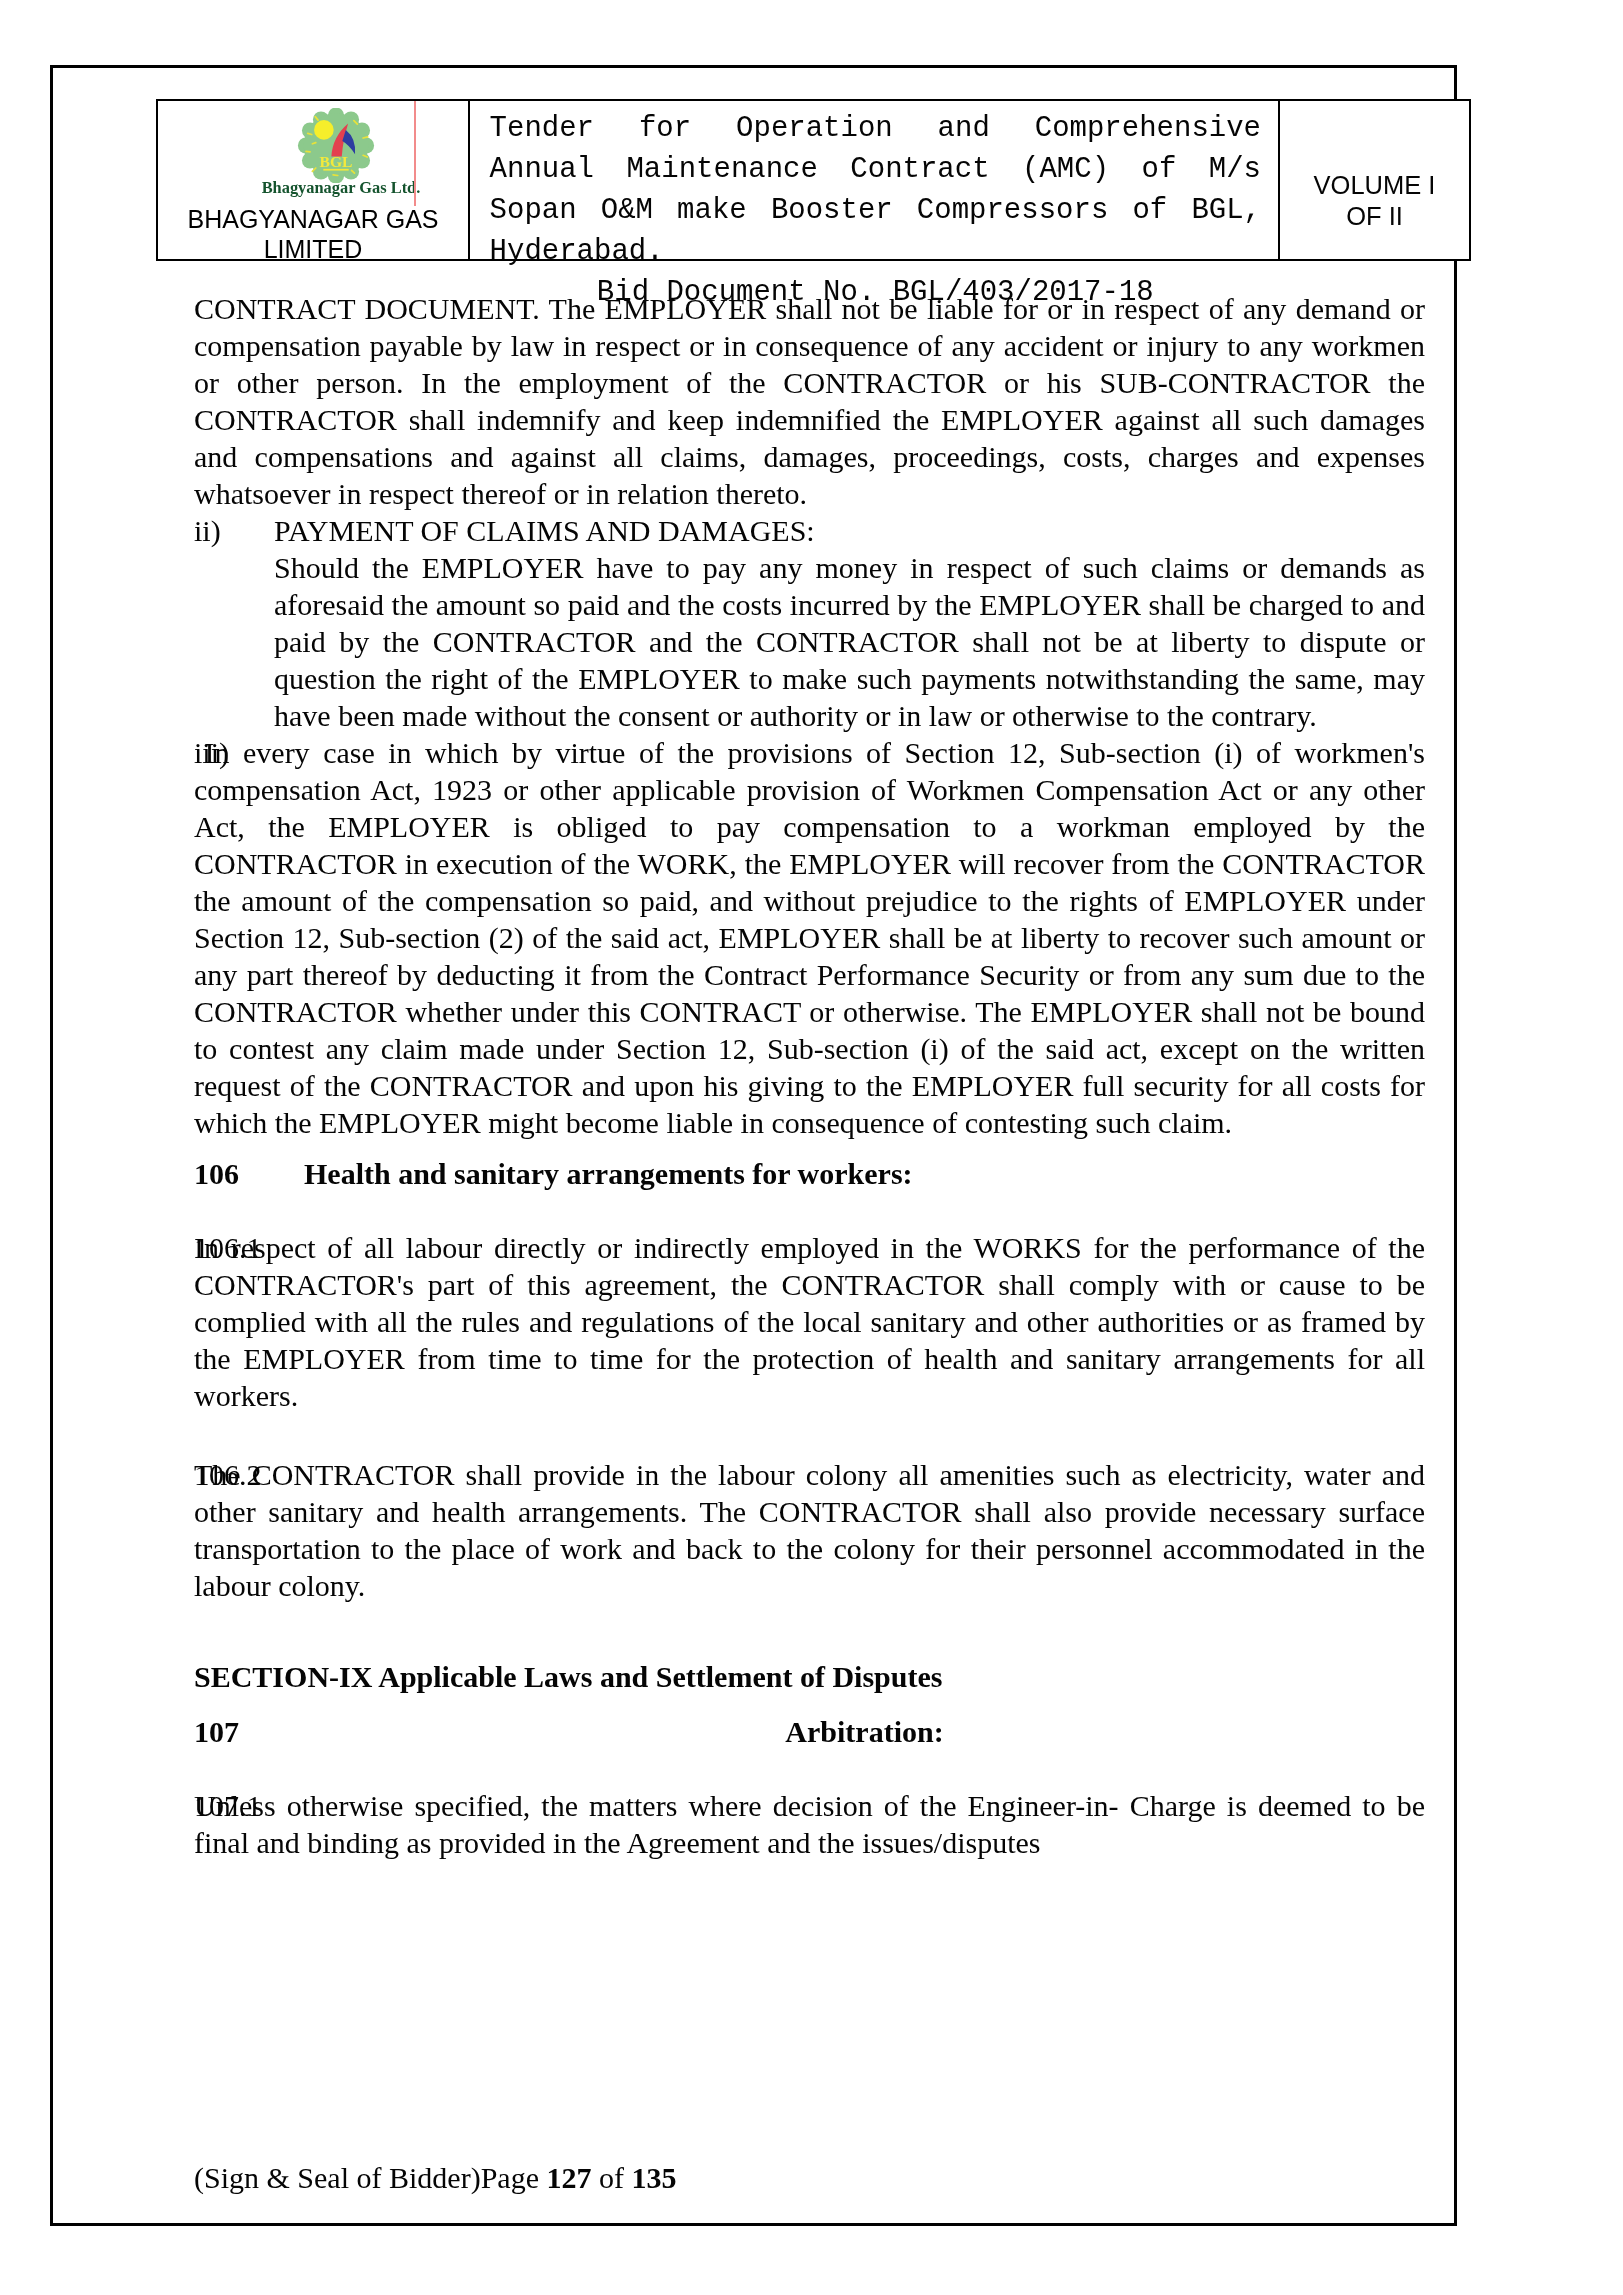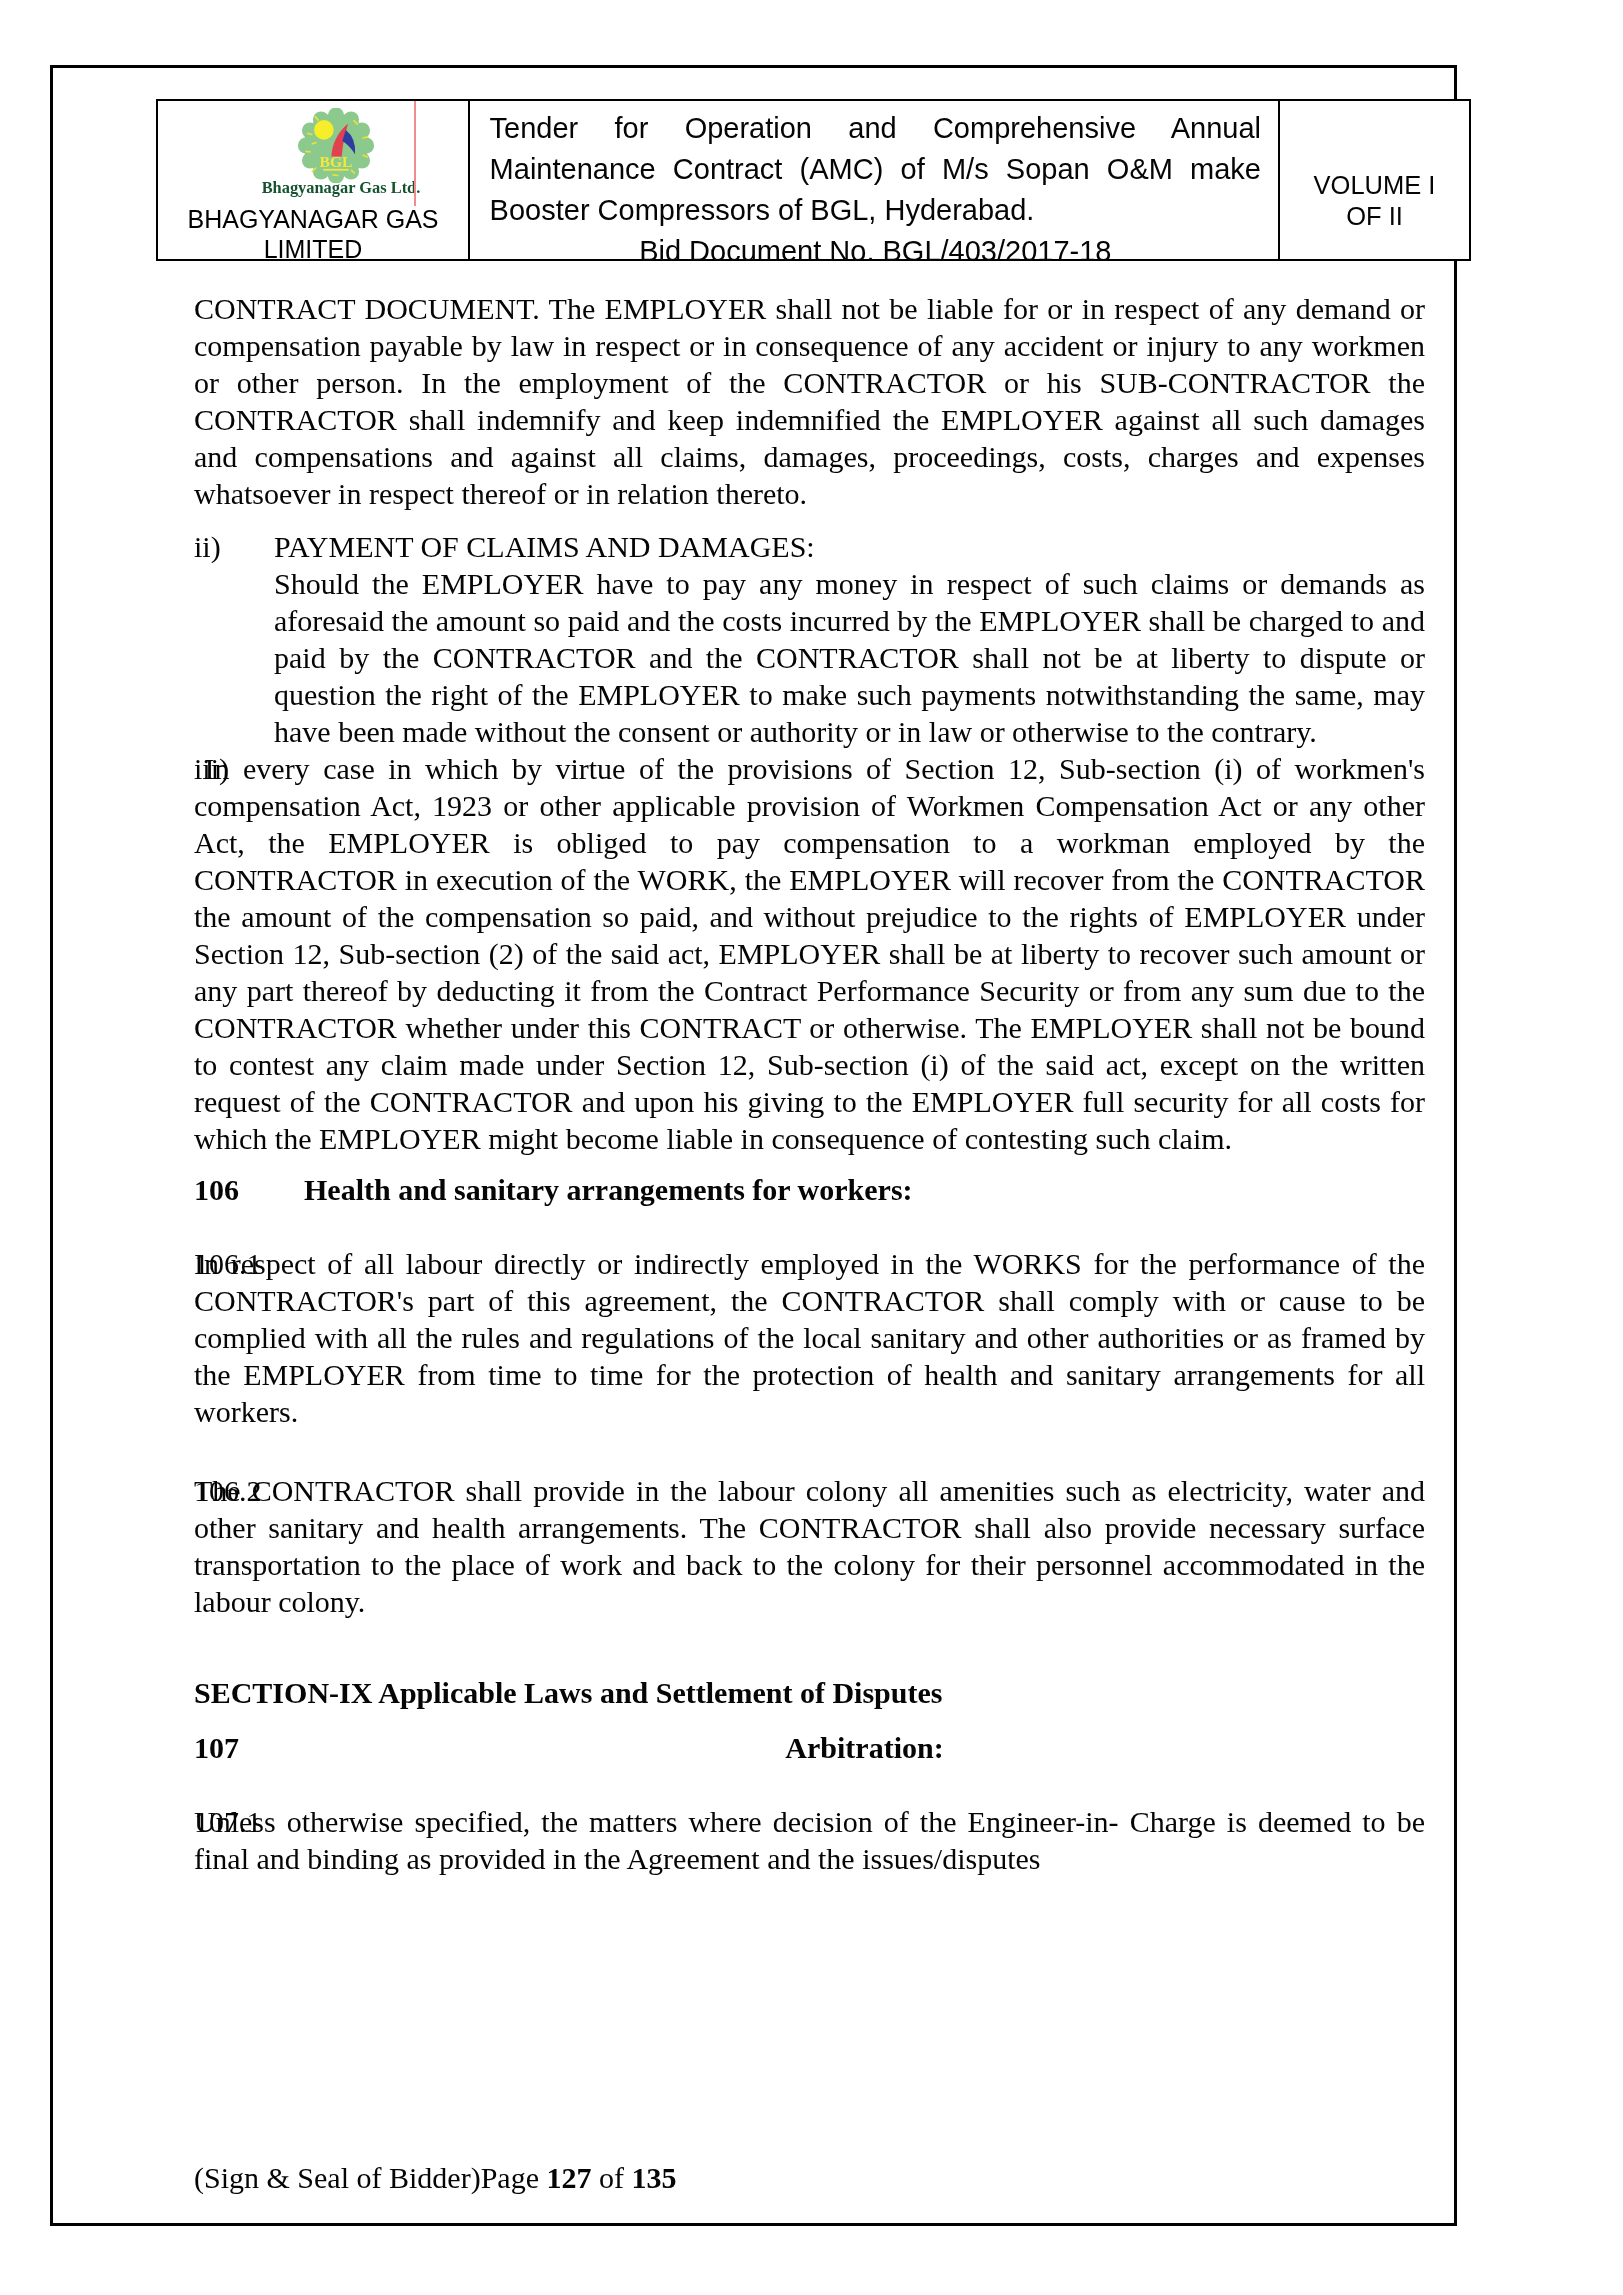--- a/index.html
+++ b/index.html
@@ -6,21 +6,21 @@
   .page{position:relative;width:1623px;height:2295px;background:#ffffff;overflow:hidden;
         font-family:"Liberation Serif",serif;color:#050505;}
   .frame{position:absolute;left:50px;top:65px;width:1407px;height:2161px;
          border:3.3px solid #000;box-sizing:border-box;}
   
   .header-table{position:absolute;left:156px;top:99px;width:1315px;height:162px;
                 border:2.6px solid #000;box-sizing:border-box;display:flex;background:#fff;}
   .cell{box-sizing:border-box;height:100%;}
   .cell-logo{position:relative;width:312px;border-right:2.6px solid #000;}
   .cell-title{width:810px;border-right:2.6px solid #000;padding:6.5px 17px 0 19.6px;
-              font-family:Liberation Sans, sans-serif;font-size:29px;line-height:41px;
+              font-family:Liberation Mono, monospace;font-size:29px;line-height:41px;
               text-align:justify;}
   .cell-title .sub{text-align:center;text-align-last:center;margin-top:0;}
   .cell-volume{flex:1;font-family:"Liberation Sans",sans-serif;font-size:25.5px;line-height:31px;
                text-align:center;padding-top:69px;}
   .logo-svg{position:absolute;left:136px;top:6.5px;}
   .logo-caption{position:absolute;left:98px;top:77px;width:170px;text-align:center;
                 font-size:16.4px;font-weight:bold;color:#14532d;font-family:"Liberation Serif",serif;}
   .company-name{position:absolute;left:0;top:103px;width:100%;text-align:center;
                 font-family:"Liberation Sans",sans-serif;font-size:25px;line-height:30px;color:#000;}
   .red-line{position:absolute;left:256px;top:0;width:2px;height:105px;background:#f28b8b;}
@@ -28,21 +28,21 @@
   .content{position:absolute;left:194px;top:290px;width:1231px;font-size:30px;line-height:37px;}
   .content p{margin:0;text-align:justify;}
   .plain-para{margin-left:80px;}
   .hang{position:relative;}
   .hang .hang-label{position:absolute;left:0;top:0;}
   .ind-123{margin-left:80px;}
   .ind-143{margin-left:94px;}
   .ind-168{margin-left:110px;}
   .first-indent{text-indent:10.5px;}
   .bold{font-weight:bold;}
-  .sec-ii{margin-top:16px;}
+  .sec-ii{margin-top:0;}
   .h106{margin-top:13.7px;}
   .mt57{margin-top:37px;}
   .mt64{margin-top:42px;}
   .mt82{margin-top:54px;}
   .mt28{margin-top:18.3px;text-align:center;}
   
   .footer{position:absolute;left:194px;top:2159px;width:1231px;display:flex;
           font-size:30px;line-height:37px;}
   .footer .pageno b{font-weight:bold;}
 </style>

